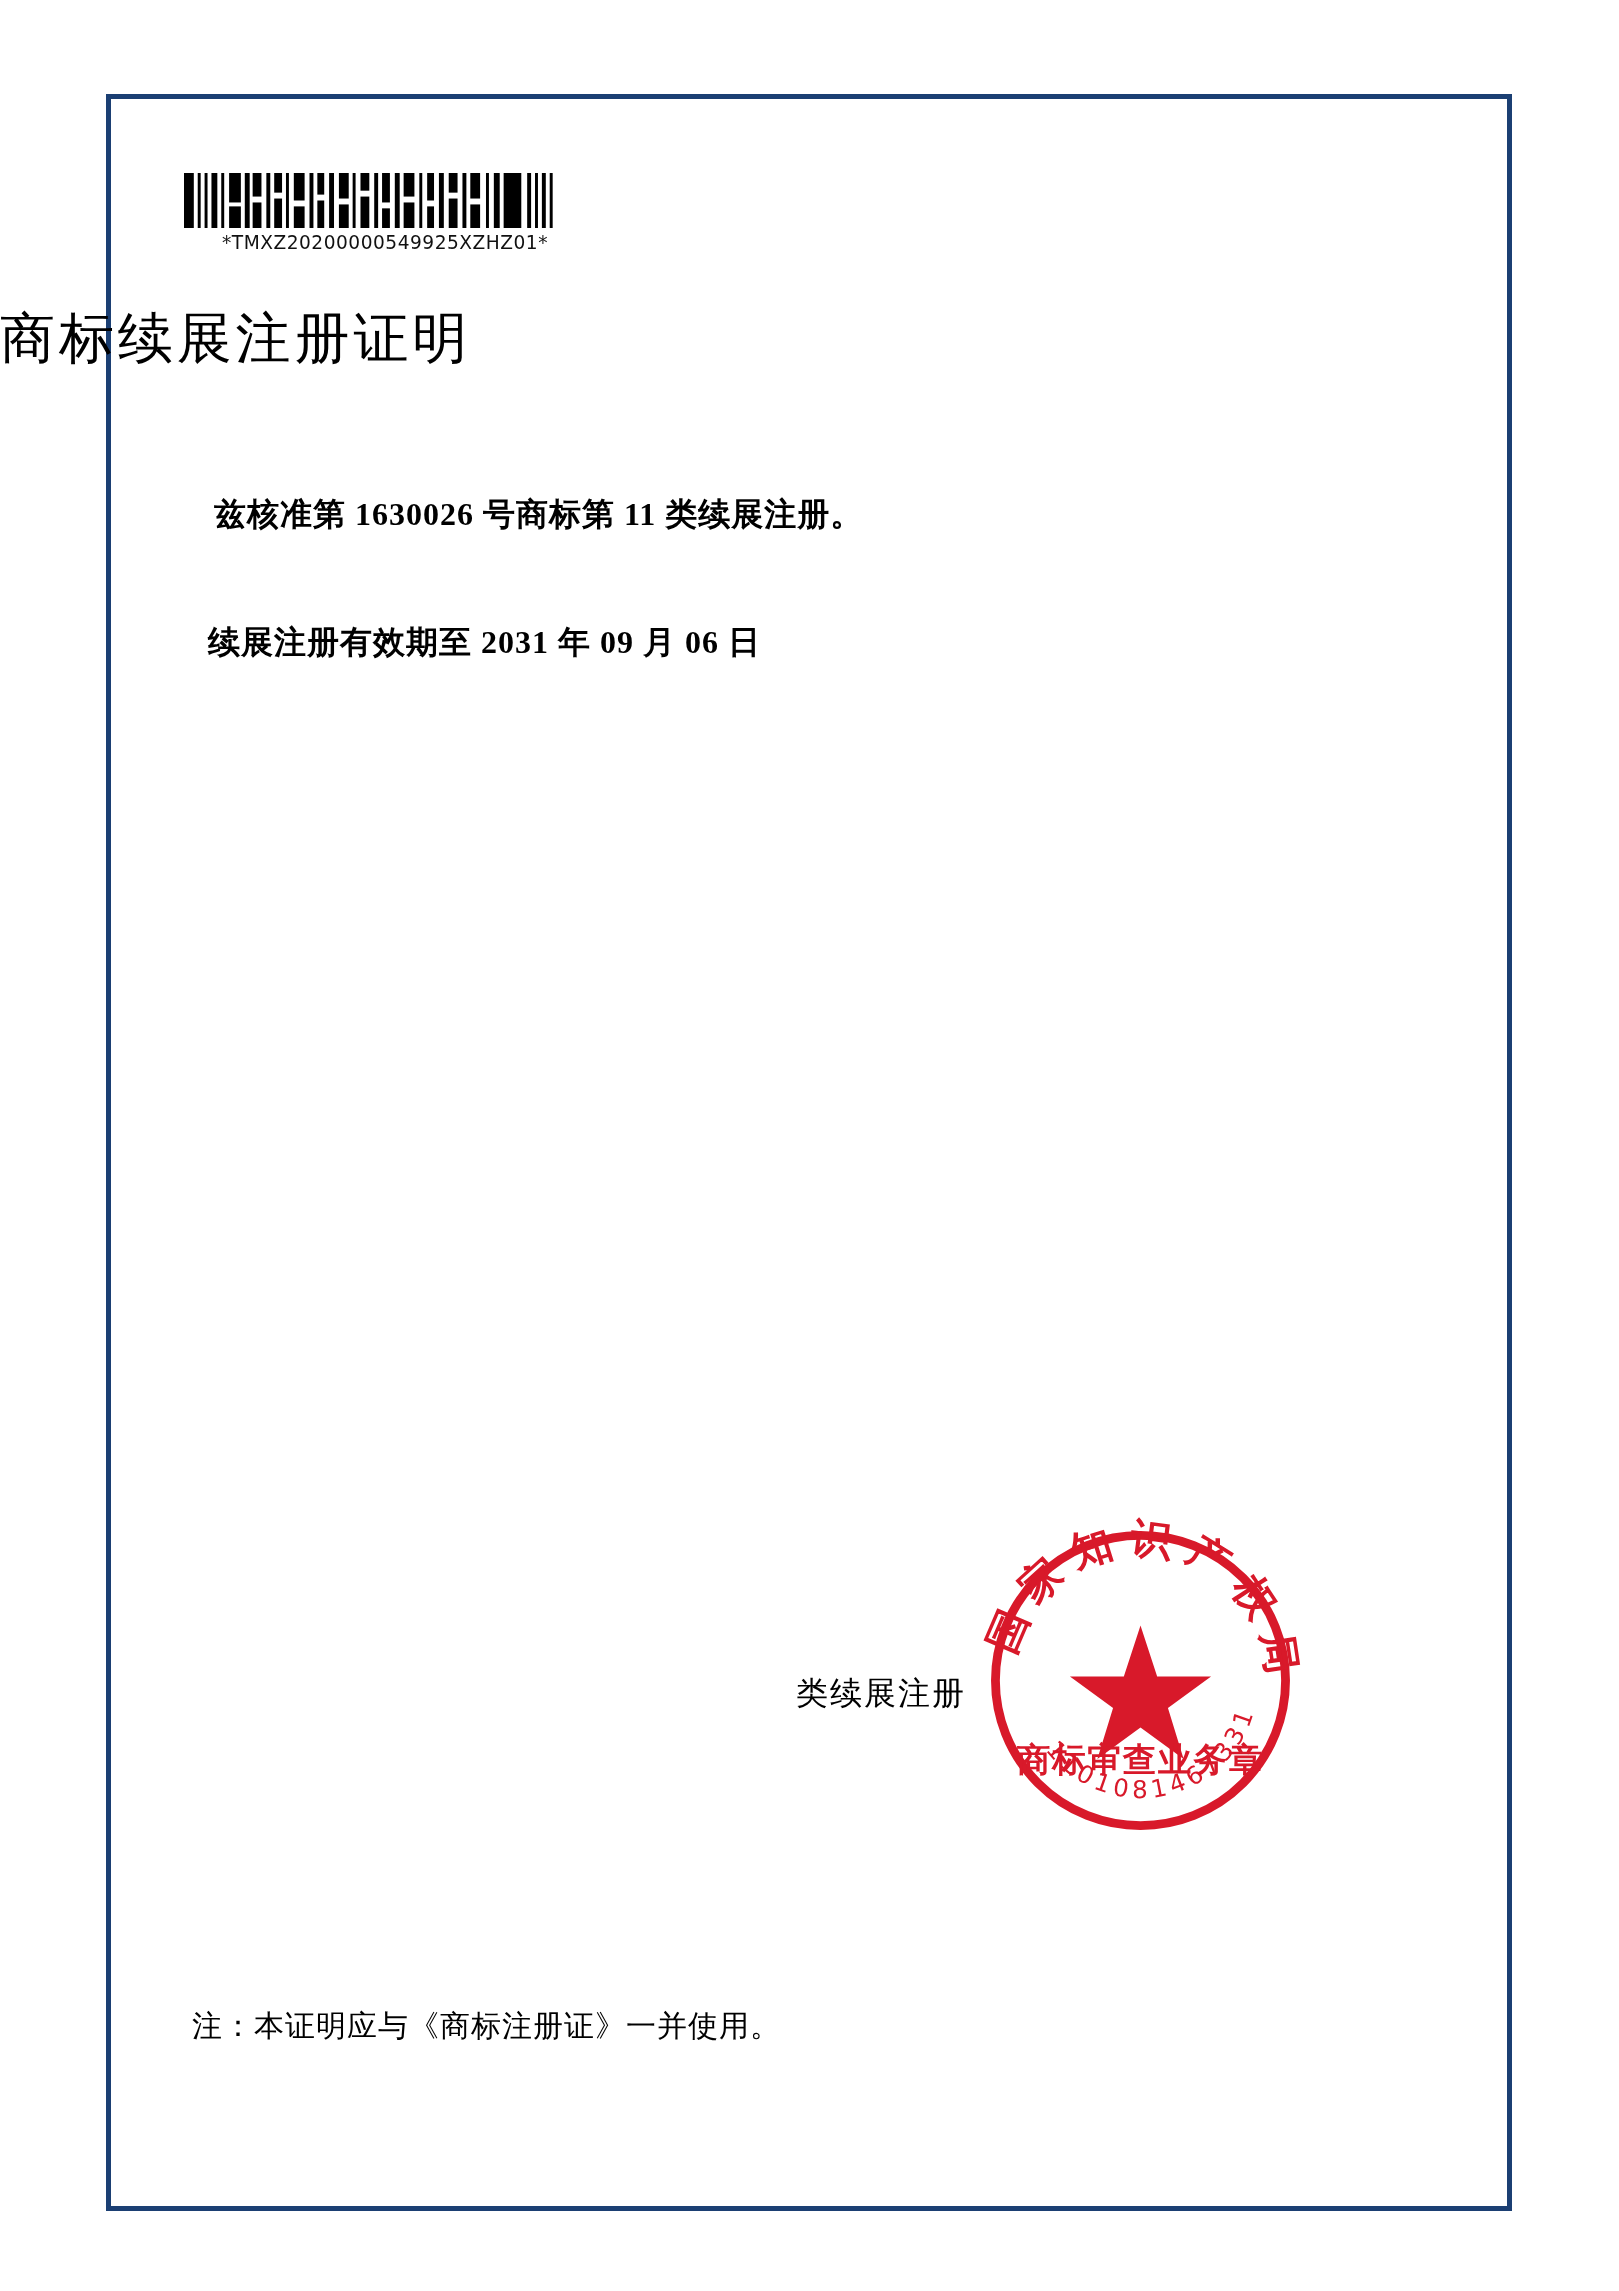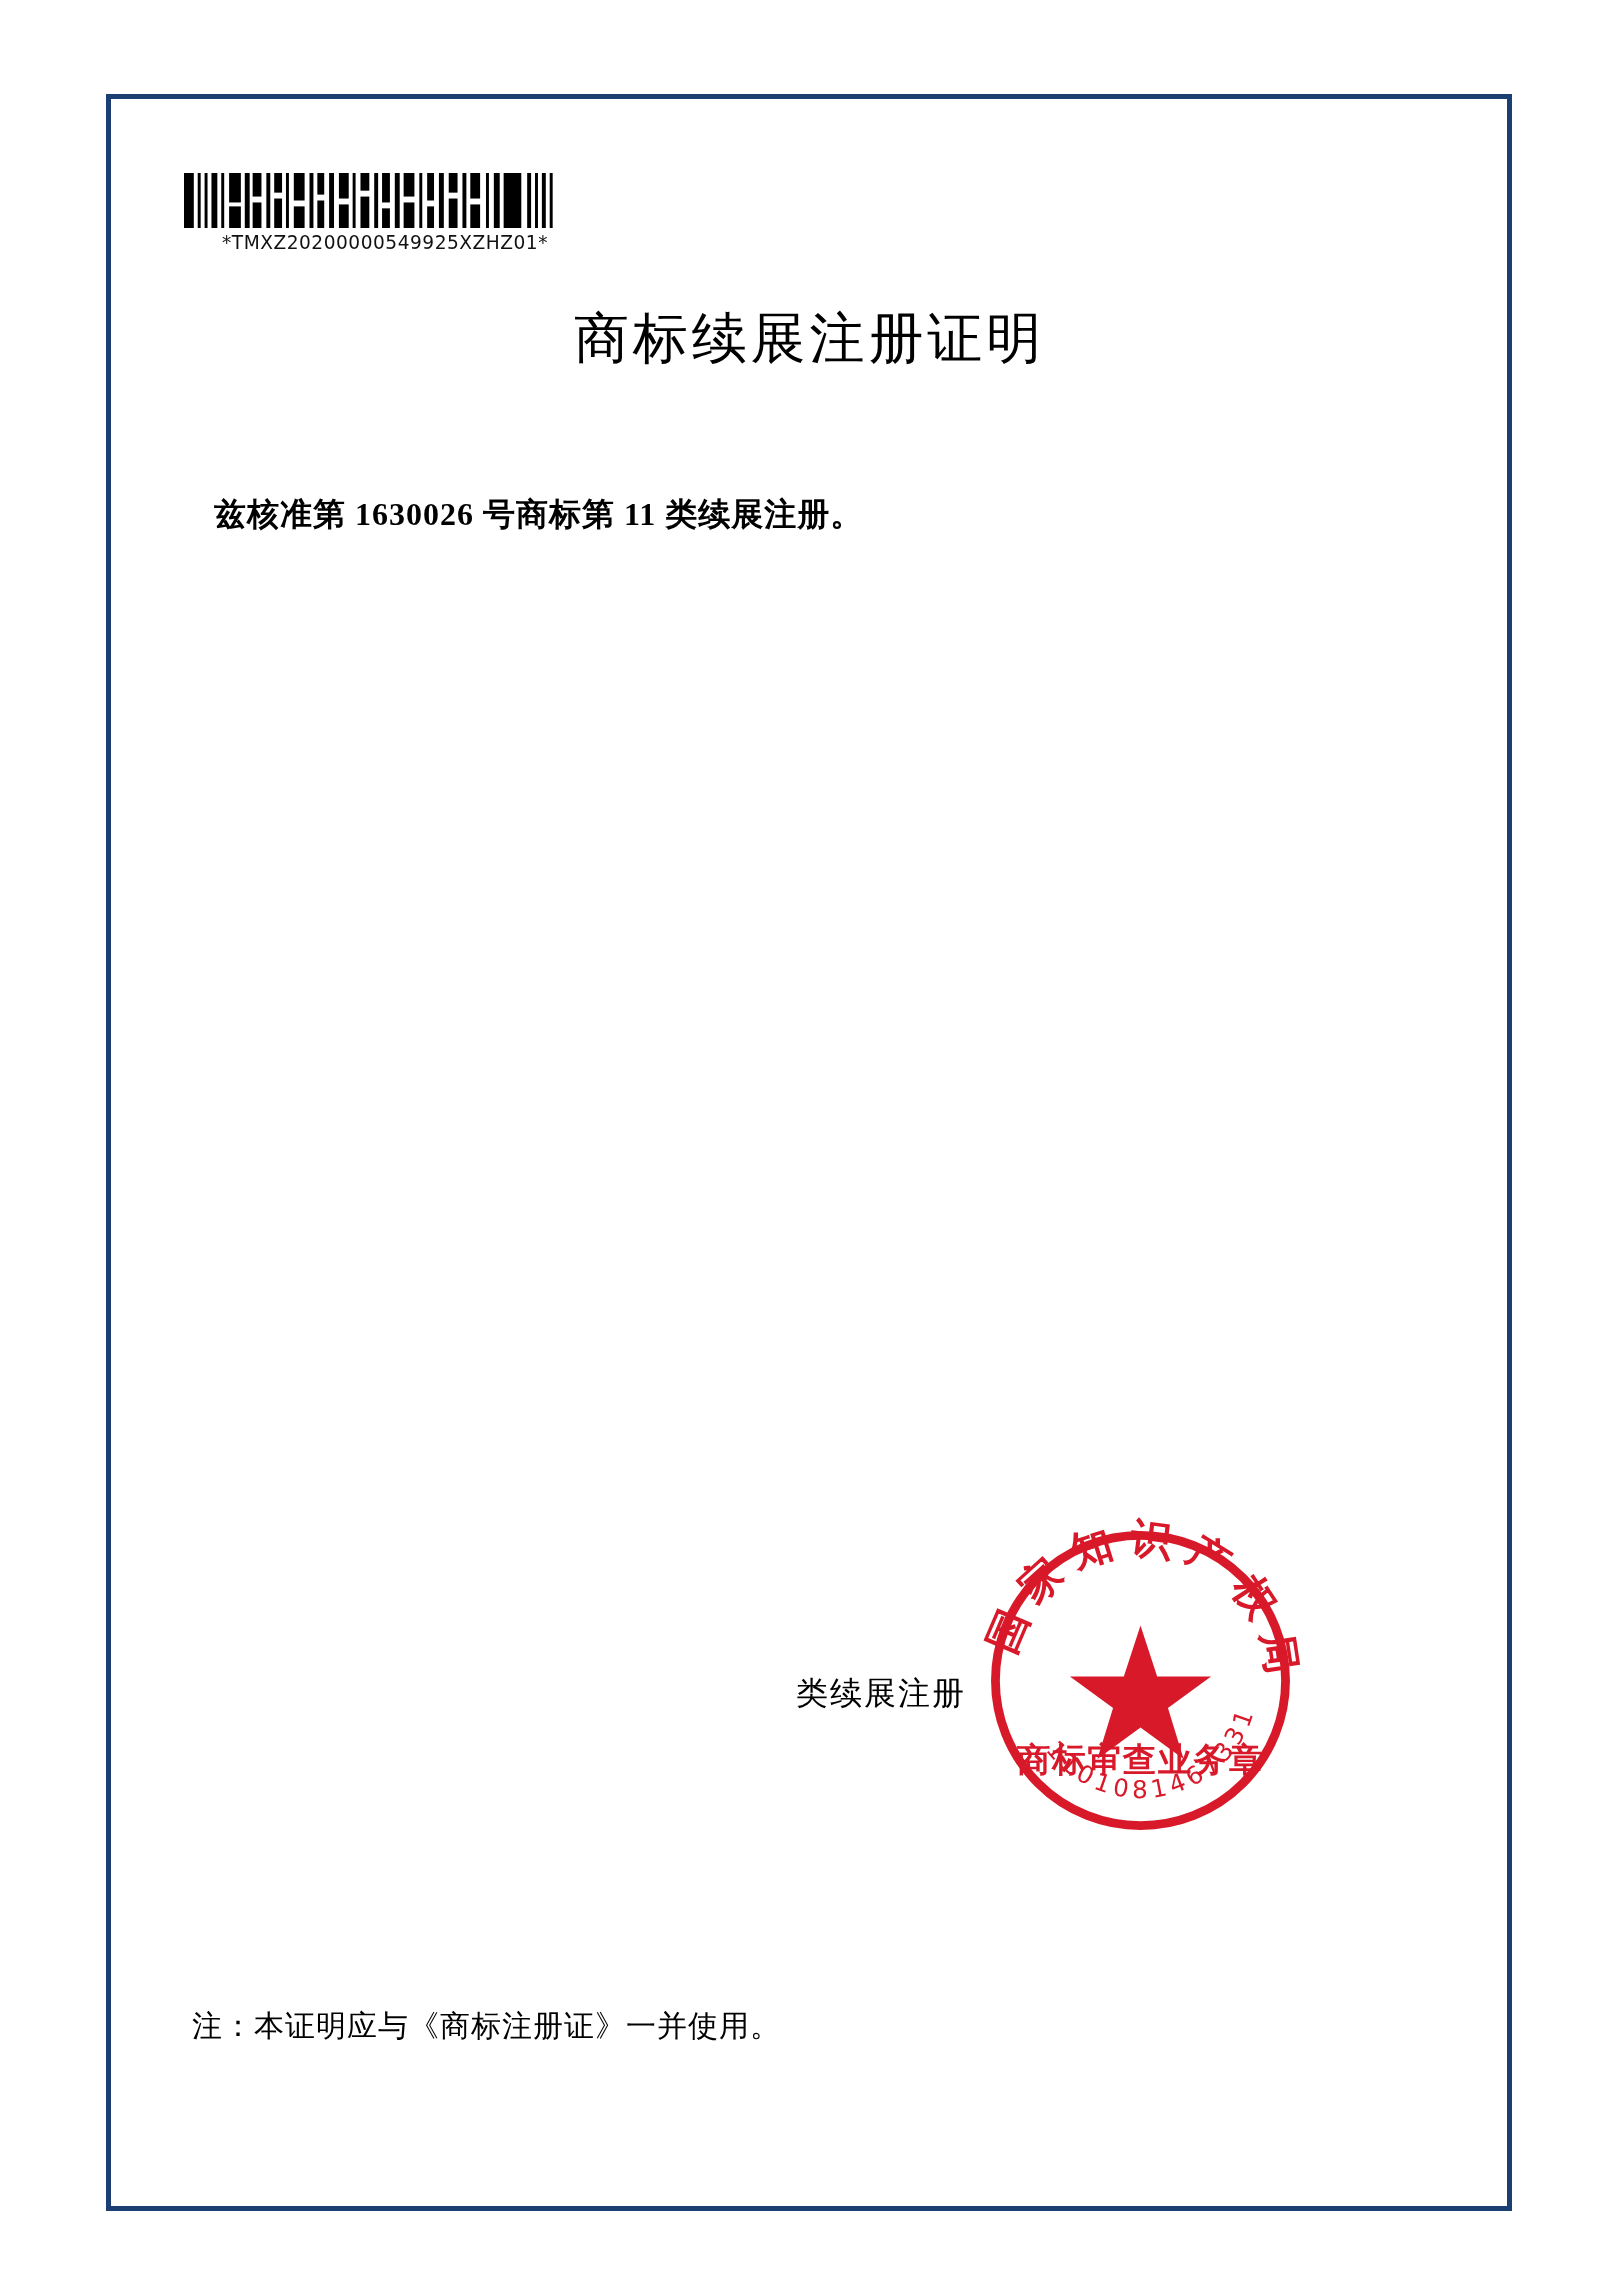--- a/index.html
+++ b/index.html
@@ -57,21 +57,21 @@
     text-align: center;
     width: 402px;
     color: #111111;
   }
 
   .doc-title {
     position: absolute;
     left: 0;
     top: 294px;
     width: 1619px;
-    text-align: center;
+    text-align: left;
     font-size: 55px;
     letter-spacing: 3.9px;
     font-family: "Liberation Serif", "DejaVu Serif", serif;
     font-weight: 400;
   }
 
   .body-line {
     position: absolute;
     font-size: 32px;
     letter-spacing: 1px;
@@ -163,20 +163,21 @@
       <rect x="365" y="0" width="4" height="56" fill="#000"></rect>
       <rect x="373" y="0" width="3" height="56" fill="#000"></rect>
     </svg>
     <div class="barcode-text">*TMXZ20200000549925XZHZ01*</div>
   </div>
 
   <div class="doc-title">商标续展注册证明</div>
 
   <div class="body-line line-approval">兹核准第 1630026 号商标第 11 类续展注册。</div>
 
+  <div class="body-line line-validity">续展注册有效期至    2031 年 09 月 06 日</div>
 
   <div class="issuer-label">类续展注册</div>
 
   <svg class="seal" viewBox="0 0 352 352">
     <defs>
       <path id="outerArc" d="M 46,176 A 130,130 0 0 1 306,176" fill="none"></path>
       <path id="bottomArc" d="M 56,176 A 120,120 0 0 0 296,176" fill="none"></path>
     </defs>
     <circle cx="176" cy="176" r="148" fill="none" stroke="#d8192a" stroke-width="9"></circle>
     <polygon points="176,120 193,172 248,172 204,204 220,256 176,224 132,256 148,204 104,172 159,172" fill="#d8192a"></polygon>

